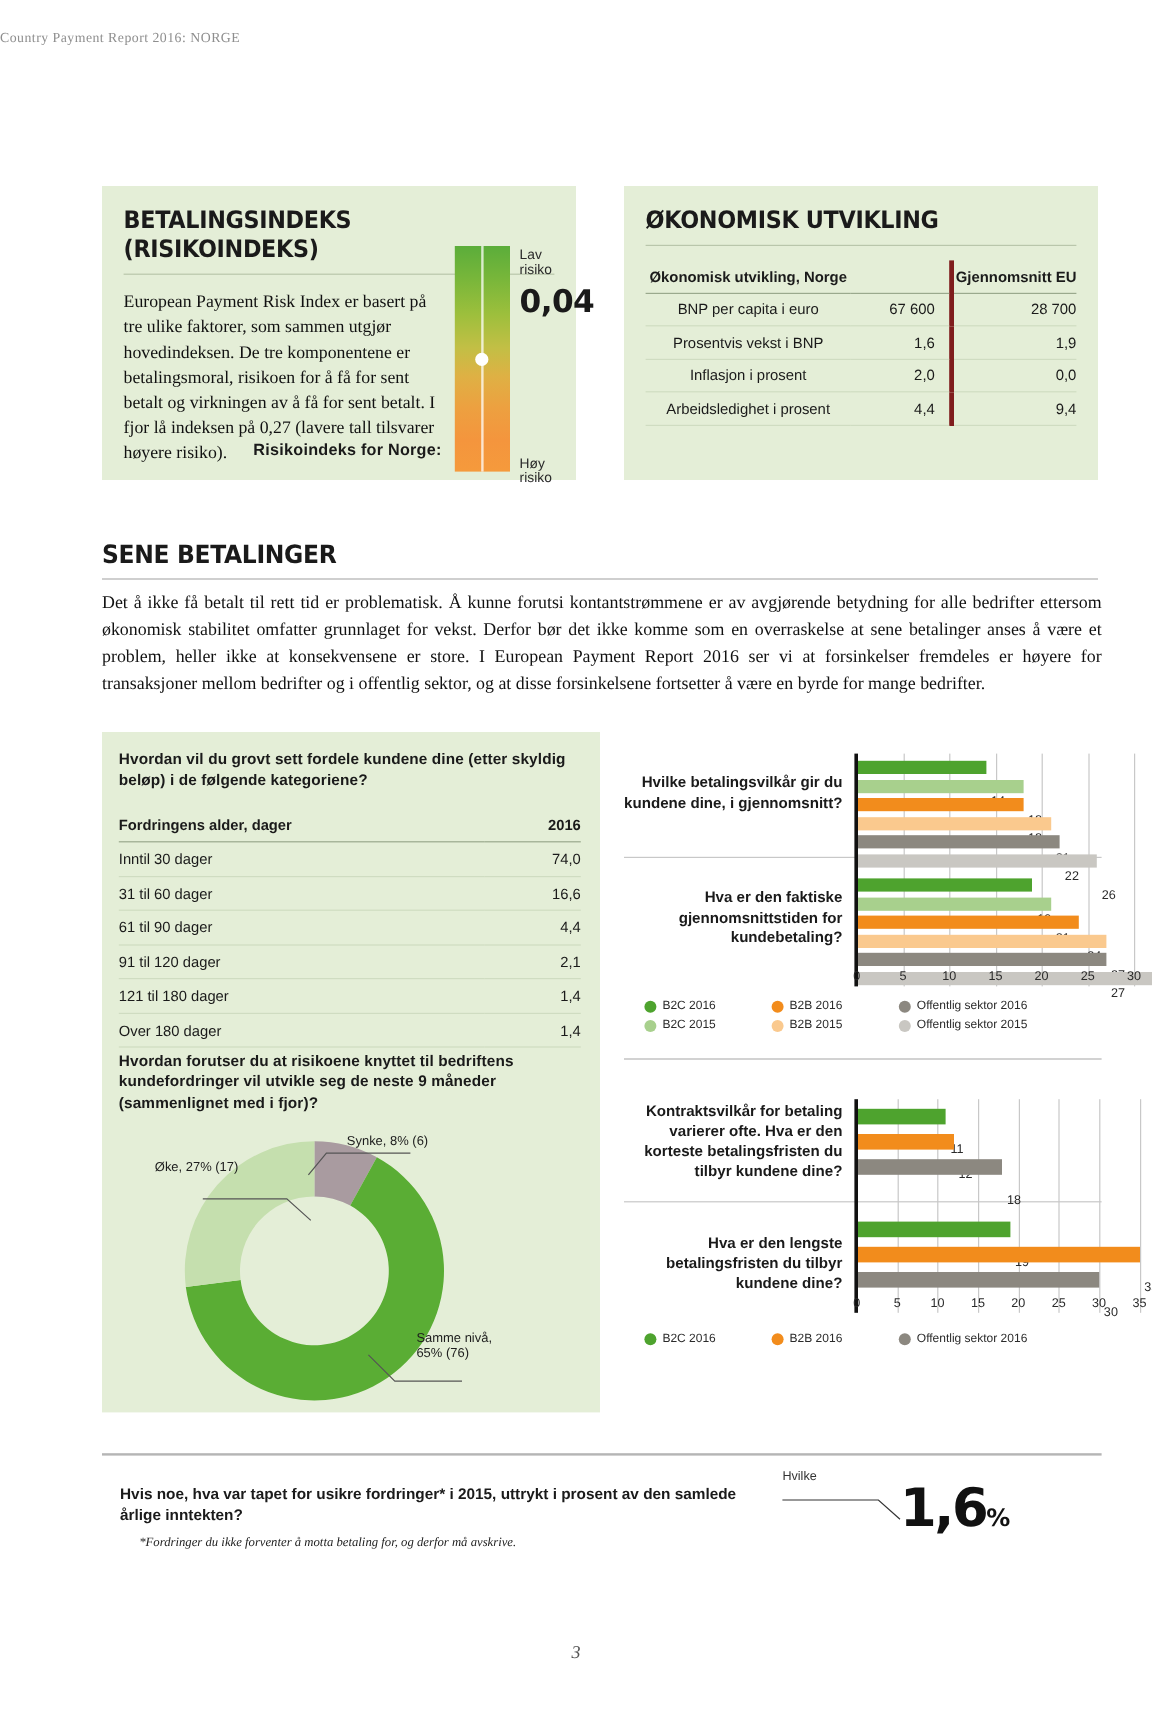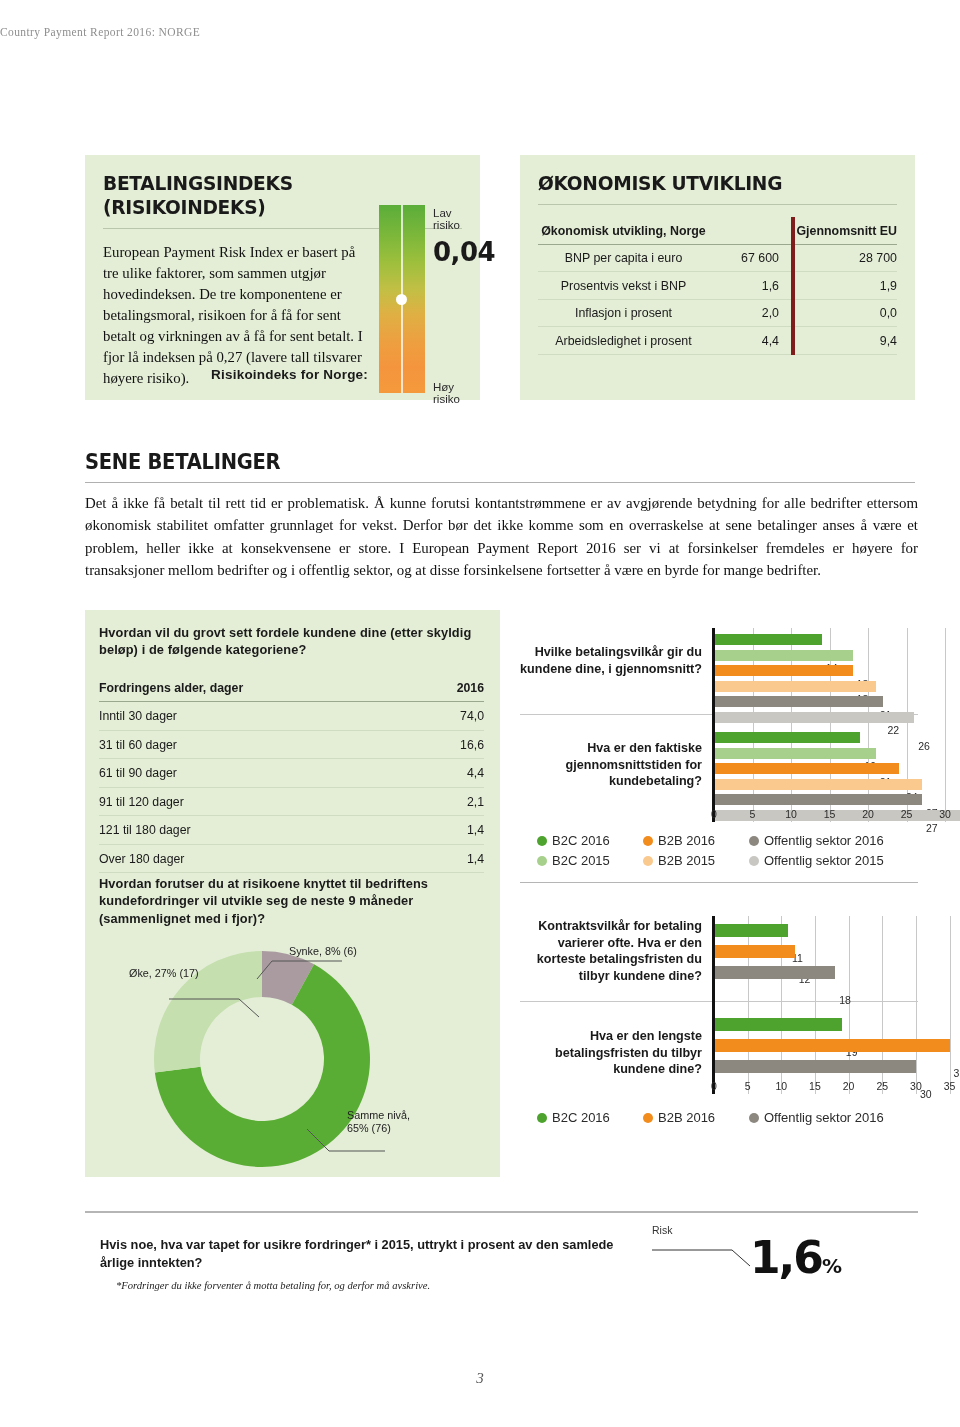--- a/index.html
+++ b/index.html
@@ -133,21 +133,21 @@
     position: absolute; text-align: right;
     font-size: 12.6px; font-weight: bold; line-height: 1.33;
   }
   .axis-line { position: absolute; background: #111; }
   .grid-line { position: absolute; width: 1px; background: #c8c8c8; }
   .sep-line { position: absolute; height: 1px; background: #c8c8c8; }
   .bar { position: absolute; height: 11px; }
   .bar-val { position: absolute; font-size: 10.5px; color: #2b2b2b; margin-top: 32px; }
   .tick { position: absolute; font-size: 10.5px; color: #2b2b2b; text-align: center; width: 24px; }
 
-  .legend { position: absolute; font-size: 13px; color: #2b2b2b; }
+  .legend { position: absolute; font-size: 10px; color: #2b2b2b; }
   .legend-row { display: flex; align-items: center; margin-bottom: 5px; }
   .legend-item { display: flex; align-items: center; margin-right: 14px; }
   .swatch { width: 10px; height: 10px; border-radius: 50%; margin-right: 5px; flex: none; }
 
   #chart1 { left: 520px; top: 622px; width: 400px; height: 200px; }
   #chart1-legend { left: 537px; top: 833px; }
   #mid-sep { position: absolute; left: 520px; top: 882px; width: 398px; height: 1px; background: #b5b5b5; }
   #chart2 { left: 520px; top: 908px; width: 400px; height: 200px; }
   #chart2-legend { left: 537px; top: 1110px; }
 
@@ -428,21 +428,21 @@
         <div class="legend-item" style="width: 150px;">
           <span class="swatch" style="background: rgb(140, 136, 128);"></span>
           <span>Offentlig sektor 2016</span>
         </div>
       </div>
     </div>
 
   <div id="bottom-rule"></div>
   <div id="bottom-q">Hvis noe, hva var tapet for usikre fordringer* i 2015, uttrykt i prosent av den samlede årlige inntekten?</div>
   <div id="bottom-note">*Fordringer du ikke forventer å motta betaling for, og derfor må avskrive.</div>
-  <div id="bottom-country">Risk</div>
+  <div id="bottom-country">Hvilke</div>
   <svg id="bottom-leader" width="110" height="30">
     <path d="M 2 10 L 82 10 L 100 26" stroke="#333" stroke-width="1" fill="none"></path>
   </svg>
   <div id="bottom-val">
     <span>1,6</span><span id="bottom-pct">%</span>
   </div>
 
   <div id="page-num">3</div>
 </div>
 

